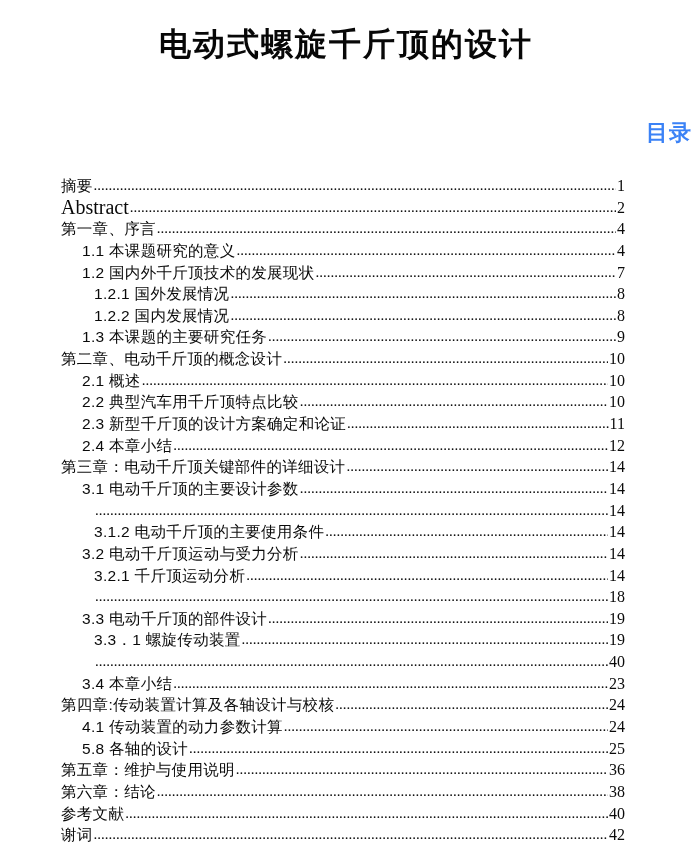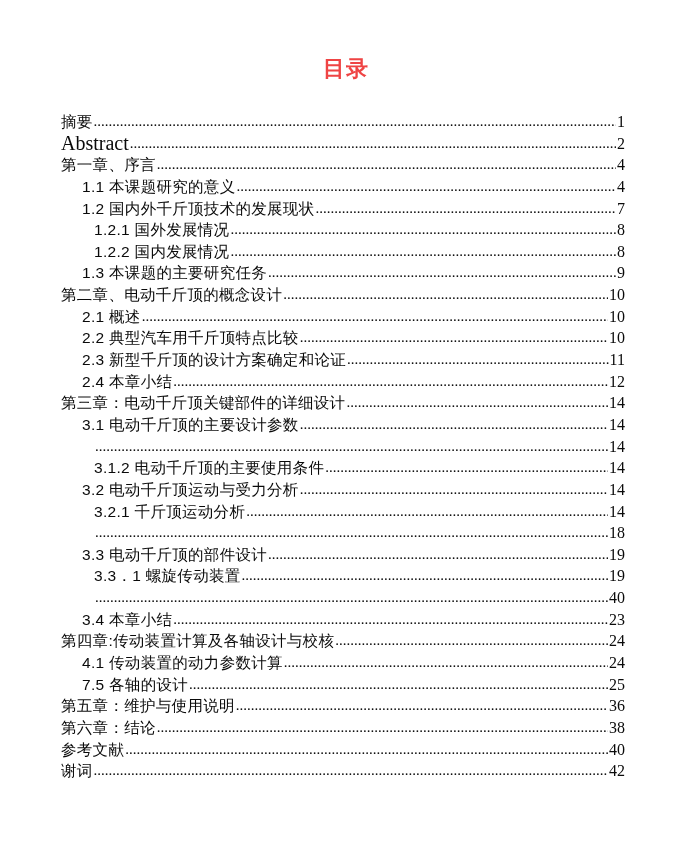--- a/index.html
+++ b/index.html
@@ -24,27 +24,27 @@
     font-family: "Liberation Sans", "DejaVu Sans", sans-serif;
     font-size: 32px;
     font-weight: bold;
     letter-spacing: 2px;
     line-height: 40px;
     color: #070707;
   }
   .toc-heading {
     margin: 0;
     margin-top: 54px;
-    text-align: center;
+    text-align: right;
     font-family: "Liberation Sans", "DejaVu Sans", sans-serif;
     font-size: 22px;
     font-weight: bold;
     letter-spacing: 1px;
     line-height: 30px;
-    color: #ef4444;
+    color: #3b82f6;
   }
   .toc {
     margin-top: 27px;
     margin-left: 61px;
     margin-right: 67px;
   }
   .toc-row {
     display: flex;
     align-items: flex-start;
     line-height: 21.65px;
@@ -77,20 +77,21 @@
     flex: 0 0 auto;
     font-family: "Liberation Serif", "DejaVu Serif", serif;
     font-size: 16px;
     color: #0a0a0a;
   }
 </style>
 </head>
 <body>
 
 <div class="page">
+  <h1 class="doc-title">电动式螺旋千斤顶的设计</h1>
 
   <h2 class="toc-heading">目录</h2>
 
   <div class="toc" id="toc-list">
       <div class="toc-row lvl0">
         <span class="label">摘要</span>
         <span class="dots">................................................................................................................................................................................................................................................................................................................................................................................................................</span>
         <span class="pagenum">1</span>
       </div>
       <div class="toc-row lvl0">
@@ -209,21 +210,21 @@
         <span class="label">第四章:传动装置计算及各轴设计与校核</span>
         <span class="dots">................................................................................................................................................................................................................................................................................................................................................................................................................</span>
         <span class="pagenum">24</span>
       </div>
       <div class="toc-row lvl1">
         <span class="label">4.1 传动装置的动力参数计算</span>
         <span class="dots">................................................................................................................................................................................................................................................................................................................................................................................................................</span>
         <span class="pagenum">24</span>
       </div>
       <div class="toc-row lvl1">
-        <span class="label">7.5 各轴的设计</span>
+        <span class="label">5.8 各轴的设计</span>
         <span class="dots">................................................................................................................................................................................................................................................................................................................................................................................................................</span>
         <span class="pagenum">25</span>
       </div>
       <div class="toc-row lvl0">
         <span class="label">第五章：维护与使用说明</span>
         <span class="dots">................................................................................................................................................................................................................................................................................................................................................................................................................</span>
         <span class="pagenum">36</span>
       </div>
       <div class="toc-row lvl0">
         <span class="label">第六章：结论</span>

